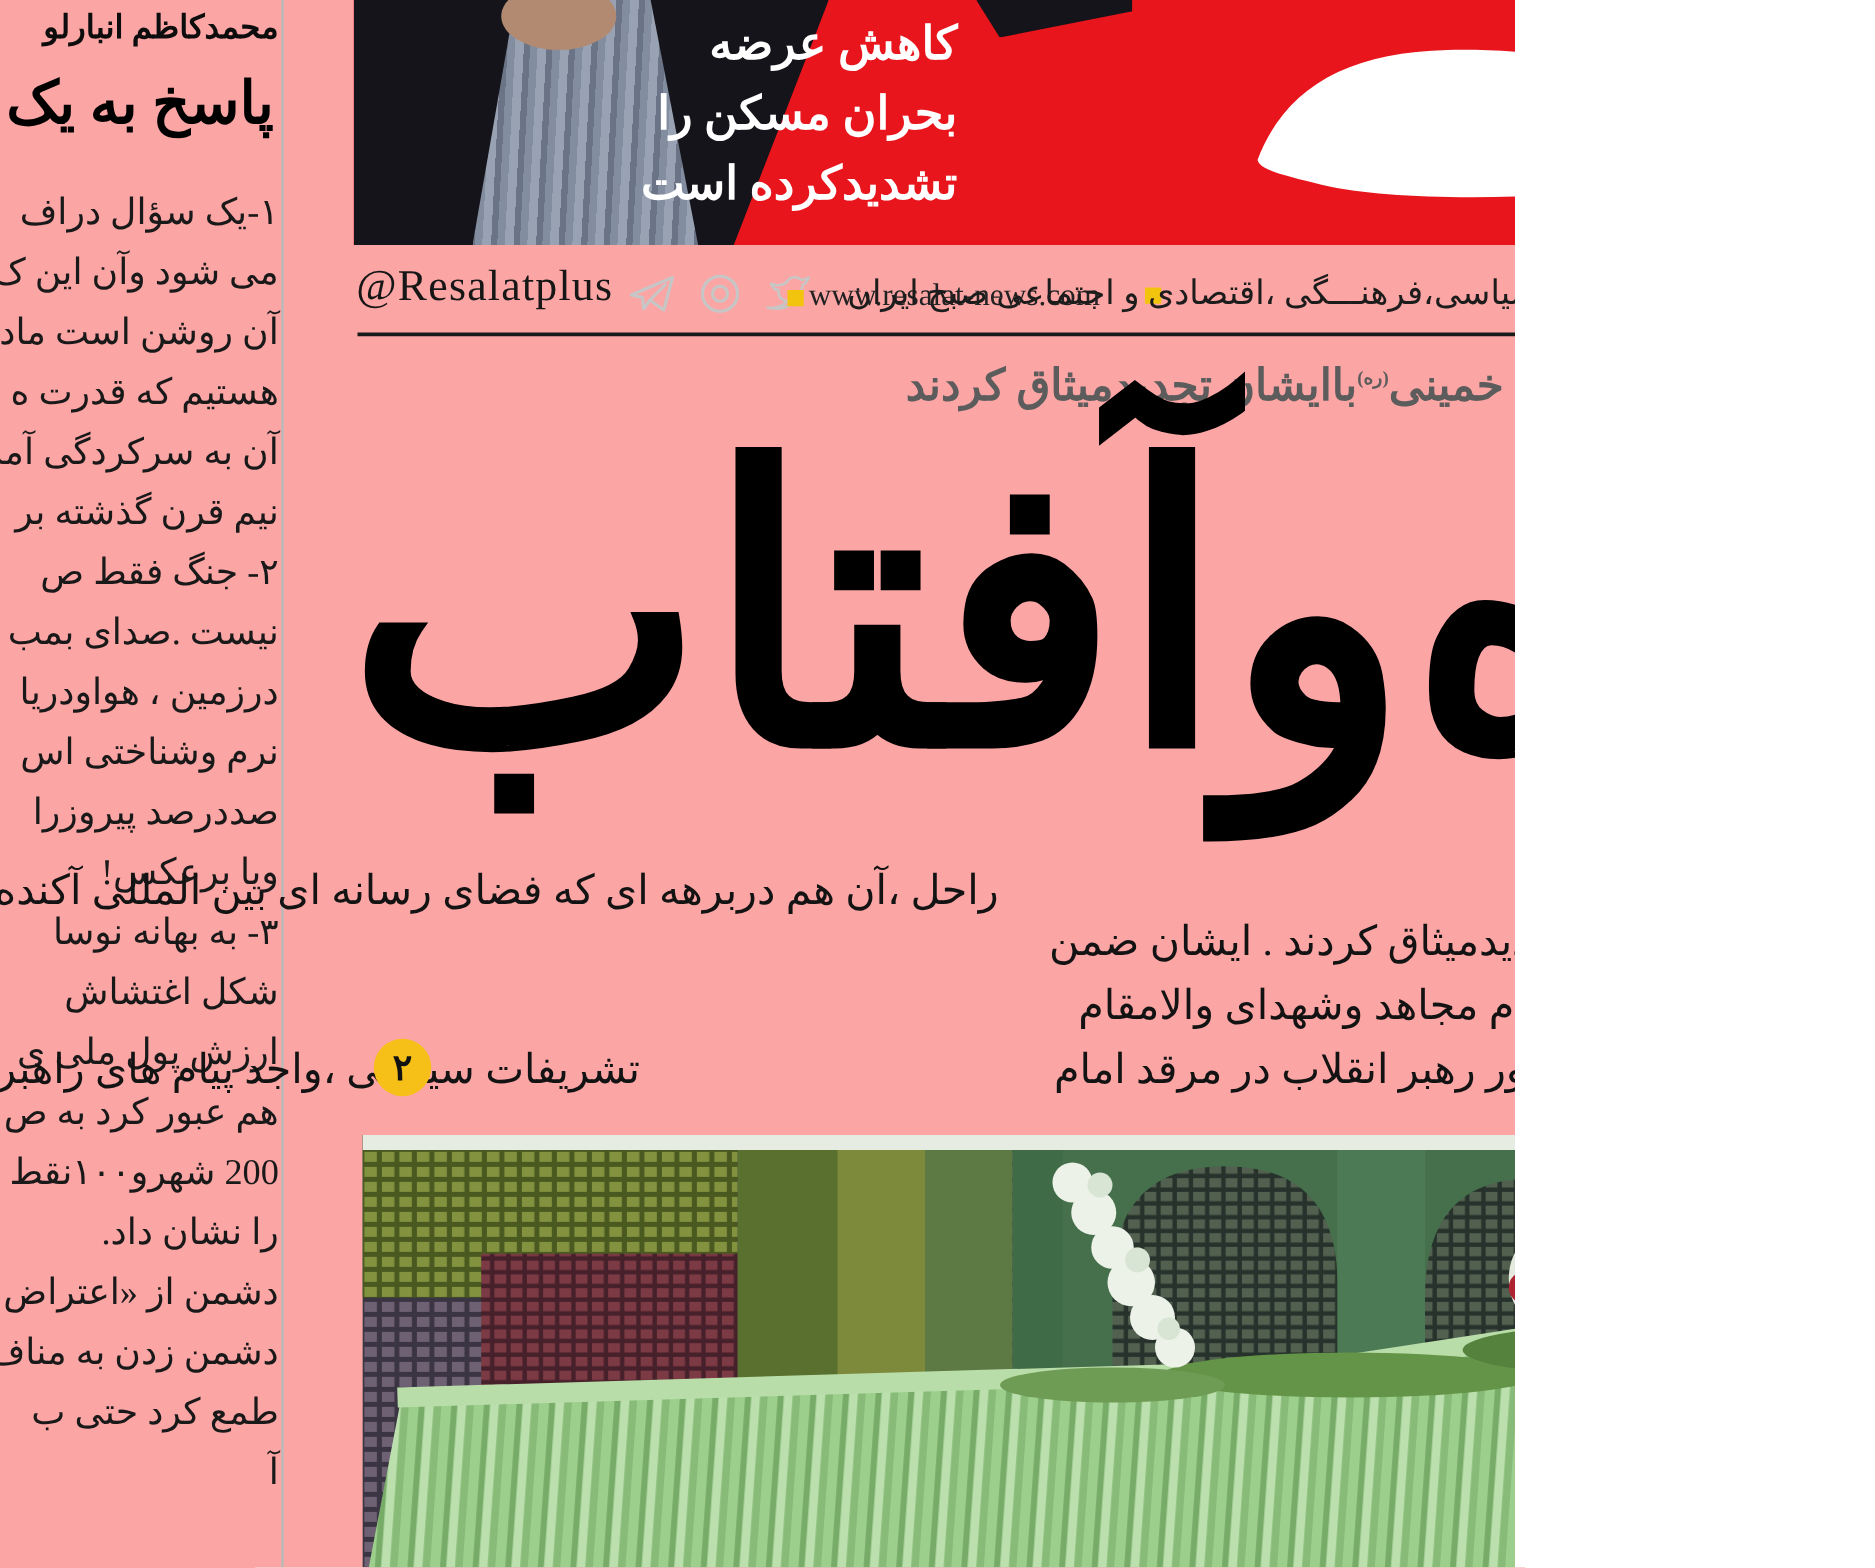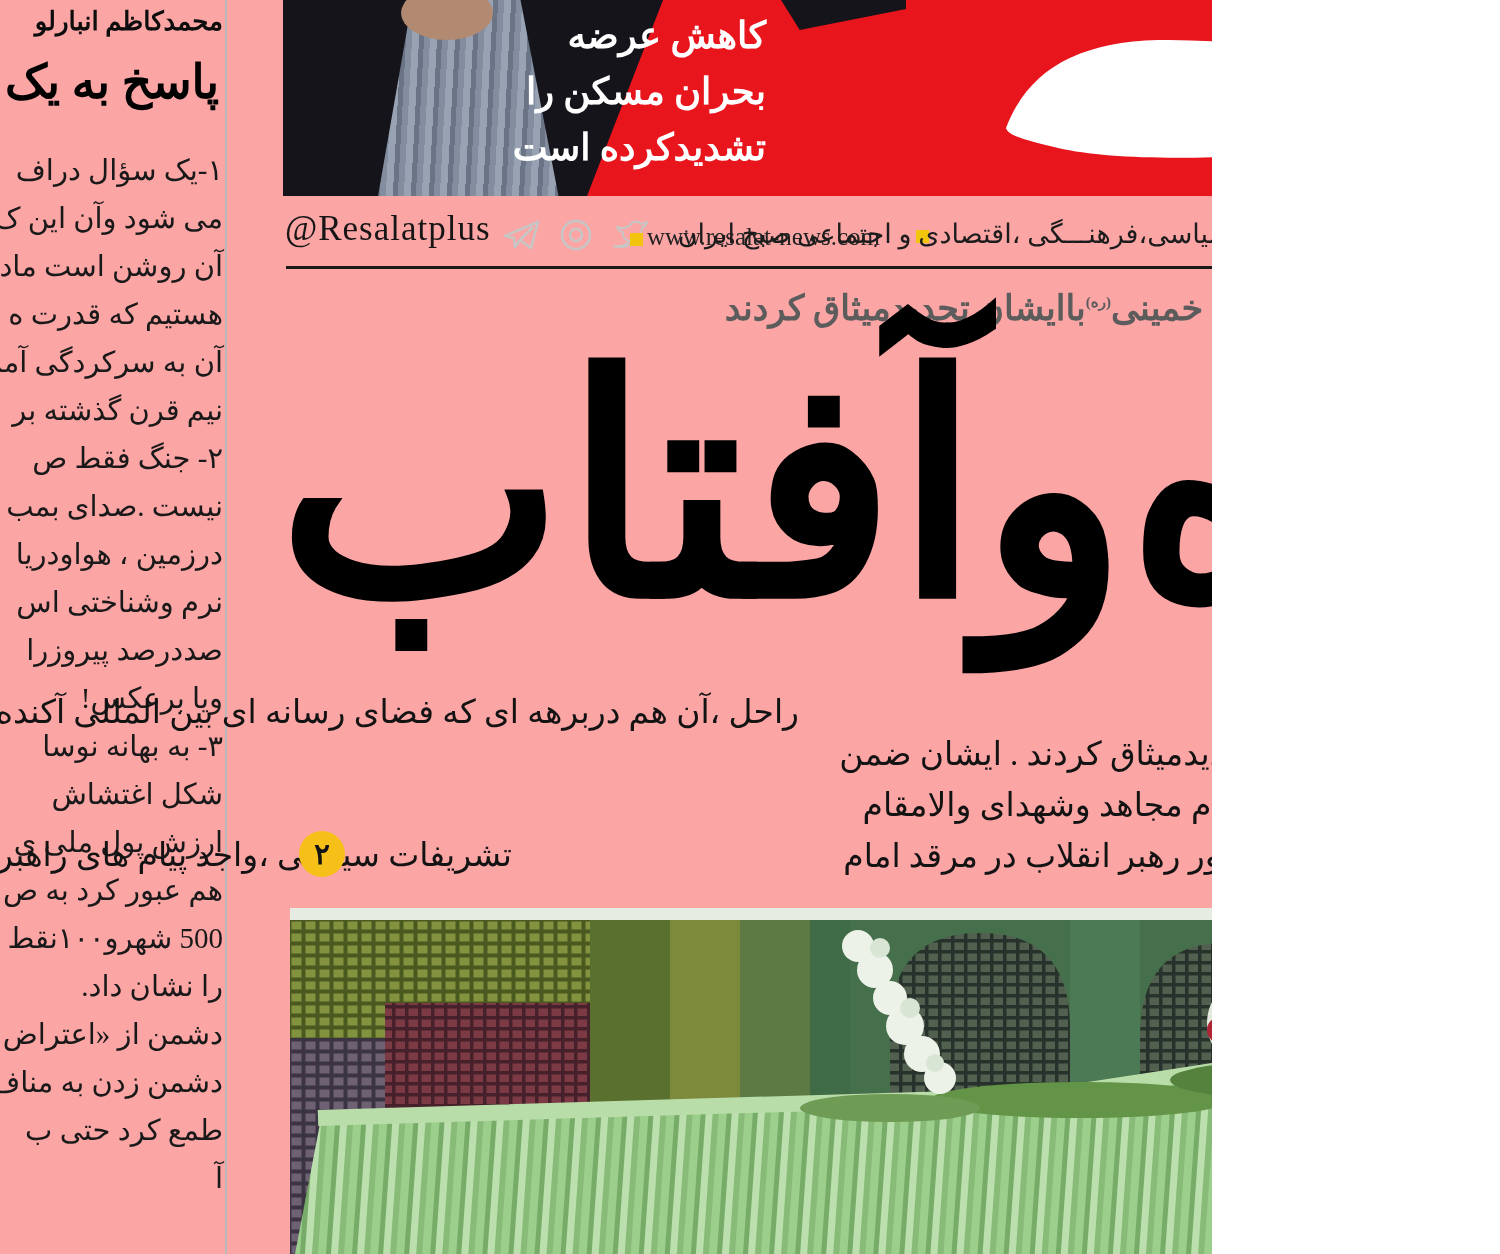--- a/index.html
+++ b/index.html
@@ -74,21 +74,21 @@
       <div>۲- جنگ فقط ص</div>
       <div>نیست .صدای بمب</div>
       <div>درزمین ، هواودریا</div>
       <div>نرم وشناختی اس</div>
       <div>صددرصد پیروزرا</div>
       <div>ویا برعکس!</div>
       <div>۳- به بهانه نوسا</div>
       <div>شکل اغتشاش</div>
       <div>ارزش پول ملی ی</div>
       <div>هم عبور کرد به ص</div>
-      <div>500 شهرو۱۰۰نقط</div>
+      <div>200 شهرو۱۰۰نقط</div>
       <div>را نشان داد.</div>
       <div>دشمن از «اعتراض</div>
       <div>دشمن زدن به مناف</div>
       <div>طمع کرد حتی ب</div>
       <div>آ</div>
     </div>
   </div>
   <div class="v-divider"></div>
 
   <div class="promo">

